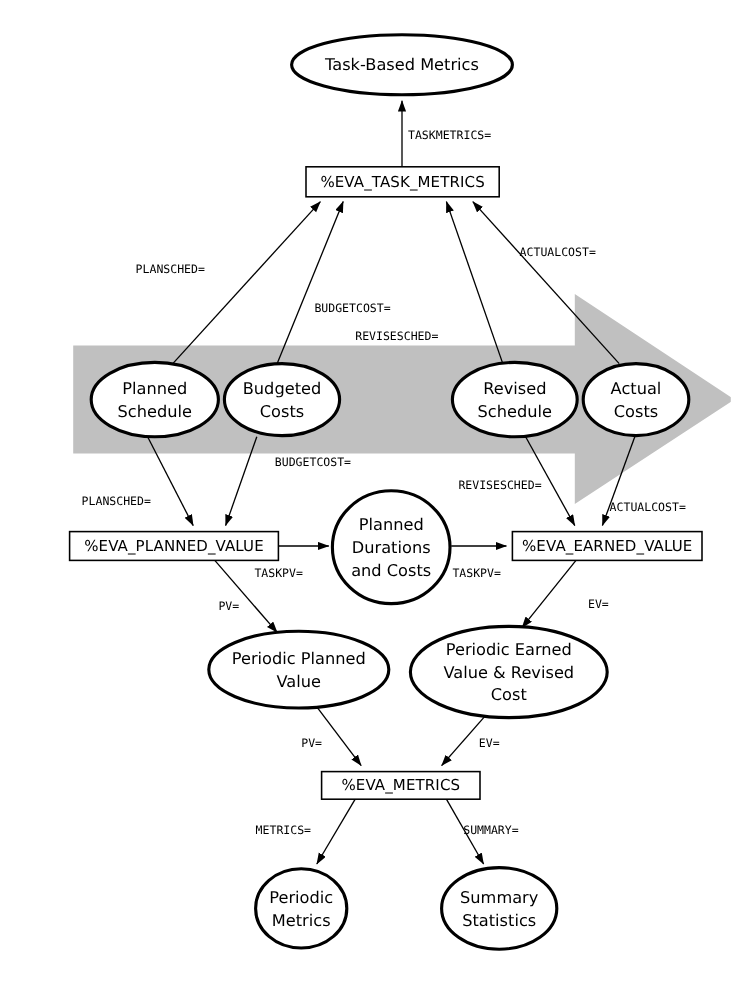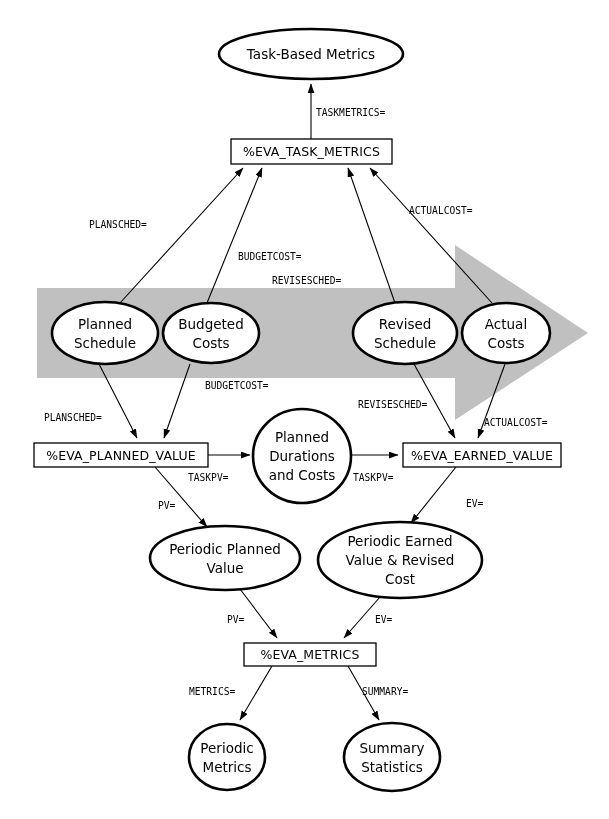--- a/index.html
+++ b/index.html
@@ -1,21 +1,21 @@
 <!DOCTYPE html>
 <html><head>
 <meta charset="utf-8">
 <style>
   html,body{margin:0;padding:0;background:#ffffff;}
   body{
     width:609px;height:819px;
     font-family:"DejaVu Sans", sans-serif;
     overflow:hidden;
   }
-  #diagram-root{position:relative;width:500px;height:819px;background:#fff;}
+  #diagram-root{position:relative;width:500px;height:819px;background:#fff;margin-left:24px;}
   svg#graph{position:absolute;left:0;top:0;width:609px;height:819px;display:block;}
   .node-shape{fill:#ffffff;stroke:#000000;stroke-width:2.6;}
   .proc-box{fill:#ffffff;stroke:#000000;stroke-width:1.3;}
   .node-label{
     font-family:"DejaVu Sans", sans-serif;
     font-size:13.5px;
     fill:#000000;
     text-anchor:middle;
     dominant-baseline:middle;
   }

